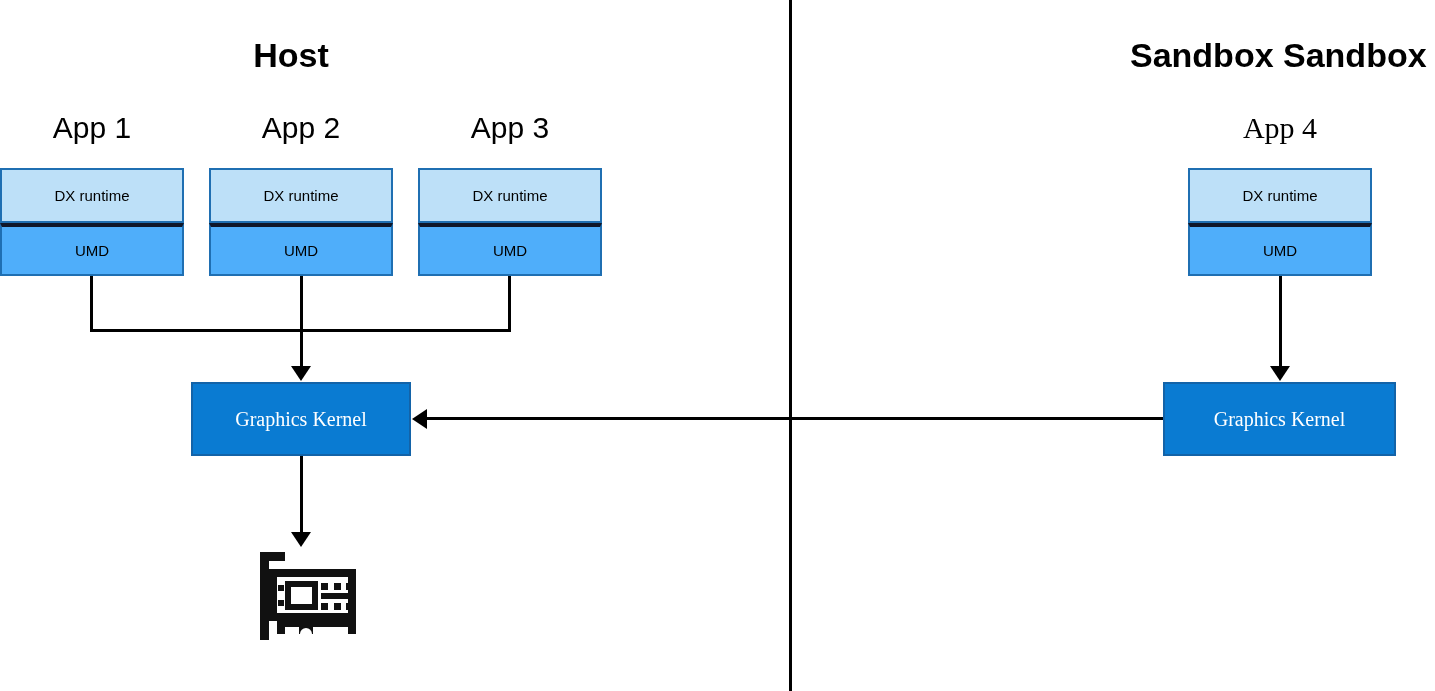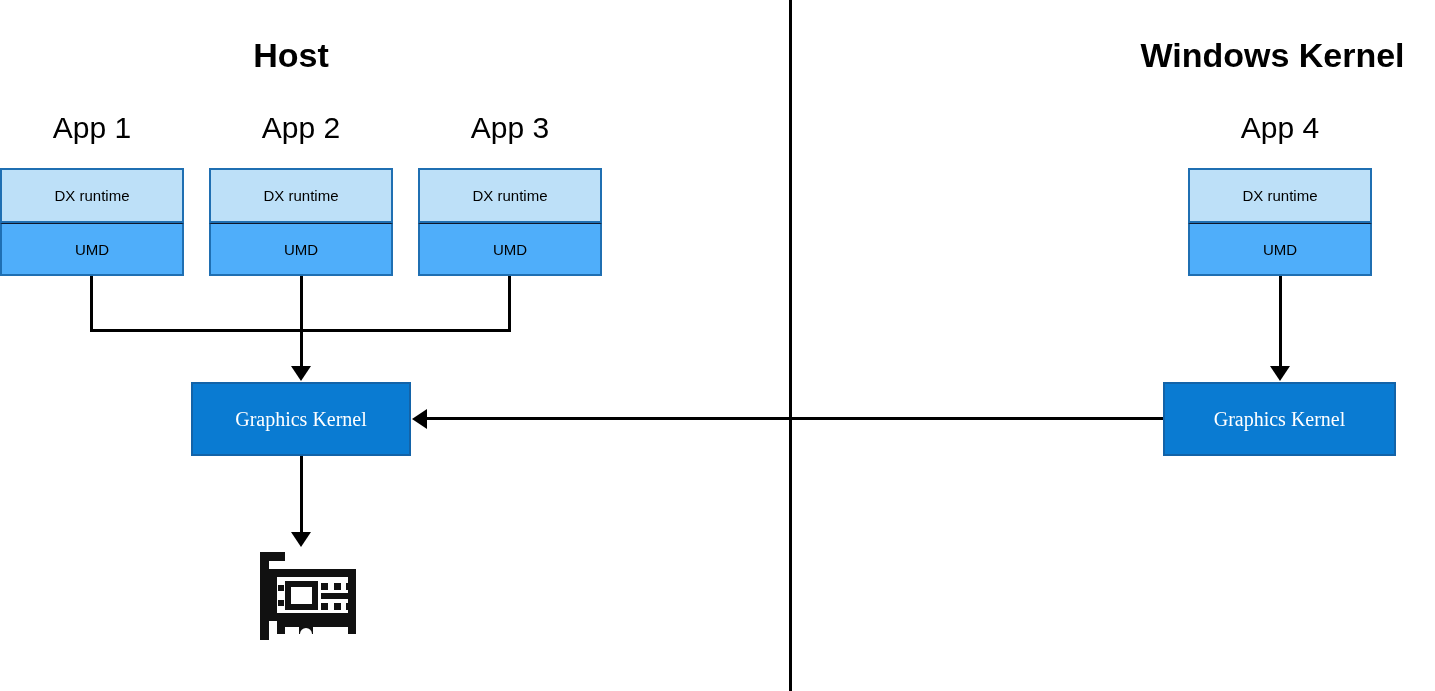--- a/index.html
+++ b/index.html
@@ -51,21 +51,21 @@
     color: #000000;
     line-height: 1;
   }
   .layer.dx {
     background: #BDE0F8;
     height: 55px;
   }
   .layer.umd {
     background: #4FAEFA;
     height: 53px;
-    border-top: 1px solid #0f172a;
+    border-top: 4px solid #0f172a;
   }
   .gk-box {
     position: absolute;
     box-sizing: border-box;
     background: #0A7BD2;
     border: 2px solid #1363A8;
     display: flex;
     align-items: center;
     justify-content: center;
     color: #ffffff;
@@ -108,21 +108,21 @@
     position: absolute;
   }
 </style>
 </head>
 <body>
 
 <div id="canvas">
 
   <div class="section-title" style="left:191px; top:22px; width:200px;">Host</div>
 
-  <div class="section-title" style="left:1130px; top:22px; width:285px;">Windows Kernel</div>
+  <div class="section-title" style="left:1130px; top:22px; width:285px;">Sandbox Sandbox</div>
 
   <div class="divider" style="left:789px; top:0px; height:691px;"></div>
 
   <div class="app-title" style="left:-8px; top:113px; width:200px;">App 1</div>
   <div class="app-stack" style="left:0px; top:168px; width:184px;">
     <div class="layer dx">DX runtime</div>
     <div class="layer umd">UMD</div>
   </div>
 
   <div class="app-title" style="left:201px; top:113px; width:200px;">App 2</div>
@@ -130,21 +130,21 @@
     <div class="layer dx">DX runtime</div>
     <div class="layer umd">UMD</div>
   </div>
 
   <div class="app-title" style="left:410px; top:113px; width:200px;">App 3</div>
   <div class="app-stack" style="left:418px; top:168px; width:184px;">
     <div class="layer dx">DX runtime</div>
     <div class="layer umd">UMD</div>
   </div>
 
-  <div class="app-title" style="left:1180px; top:113px; width:200px;">App 4</div>
+  <div class="app-title" style="left:1180px; top:113px; width:200px;font-family:Liberation Serif, serif;">App 4</div>
   <div class="app-stack" style="left:1188px; top:168px; width:184px;">
     <div class="layer dx">DX runtime</div>
     <div class="layer umd">UMD</div>
   </div>
 
   <div class="vline" style="left:90px; top:276px; height:56px;"></div>
 
   <div class="vline" style="left:508px; top:276px; height:56px;"></div>
 
   <div class="hline" style="left:90px; top:329px; width:421px;"></div>

